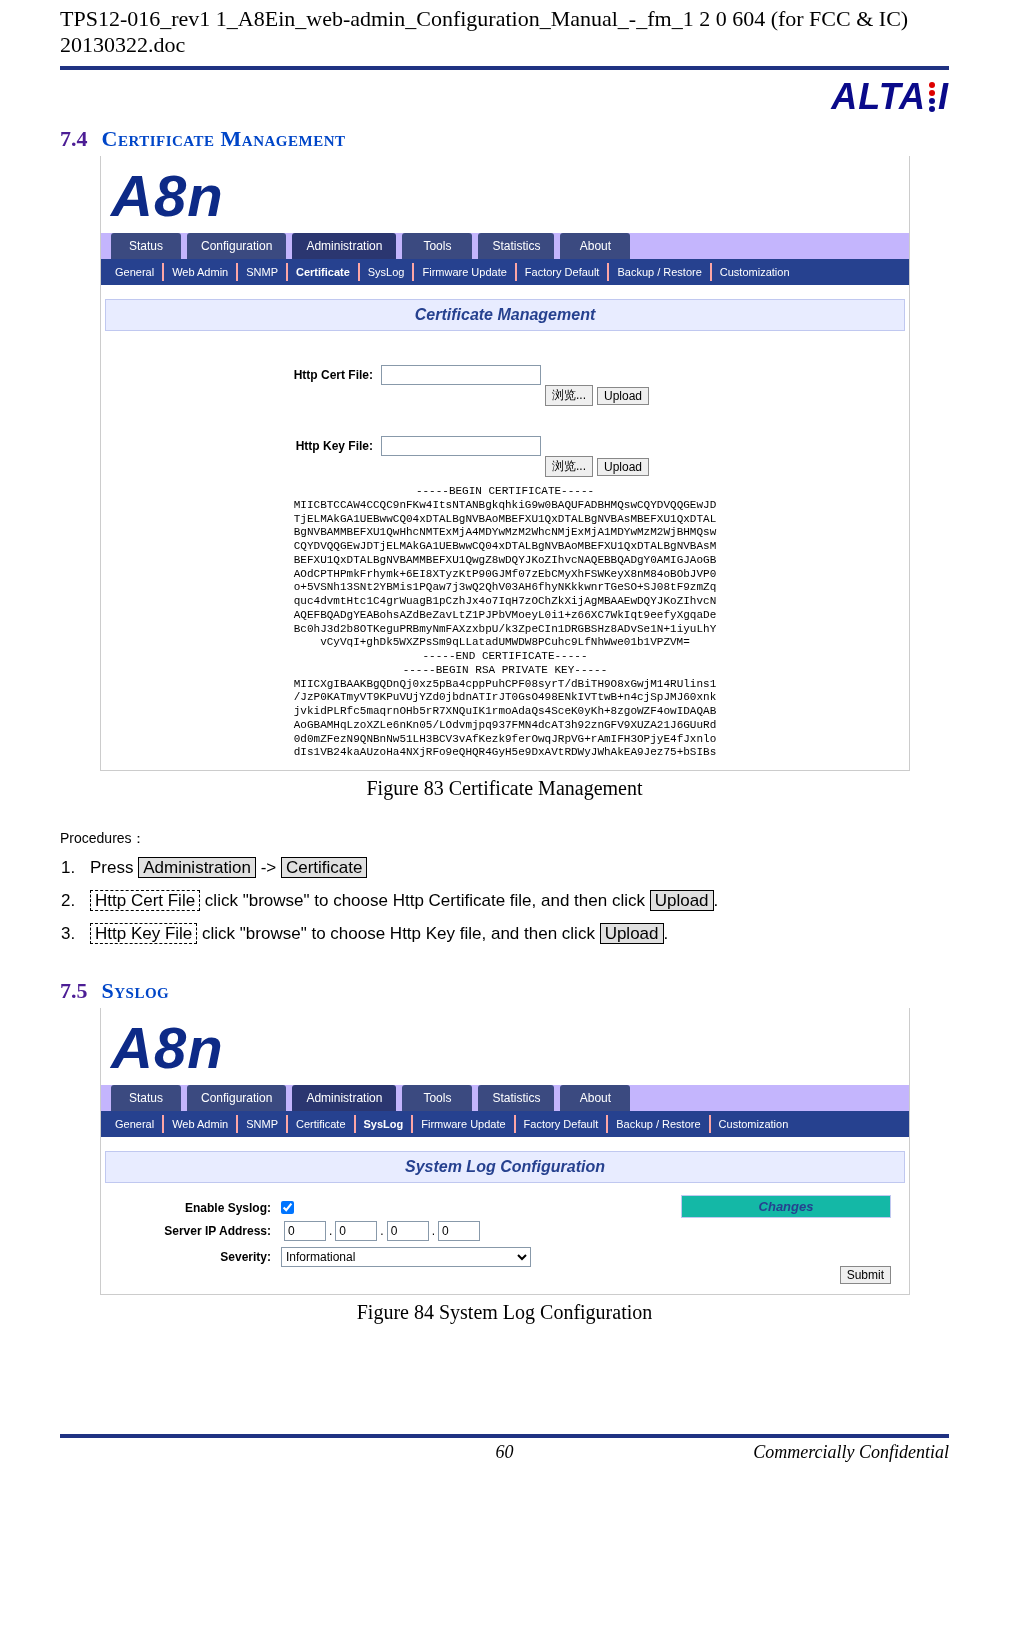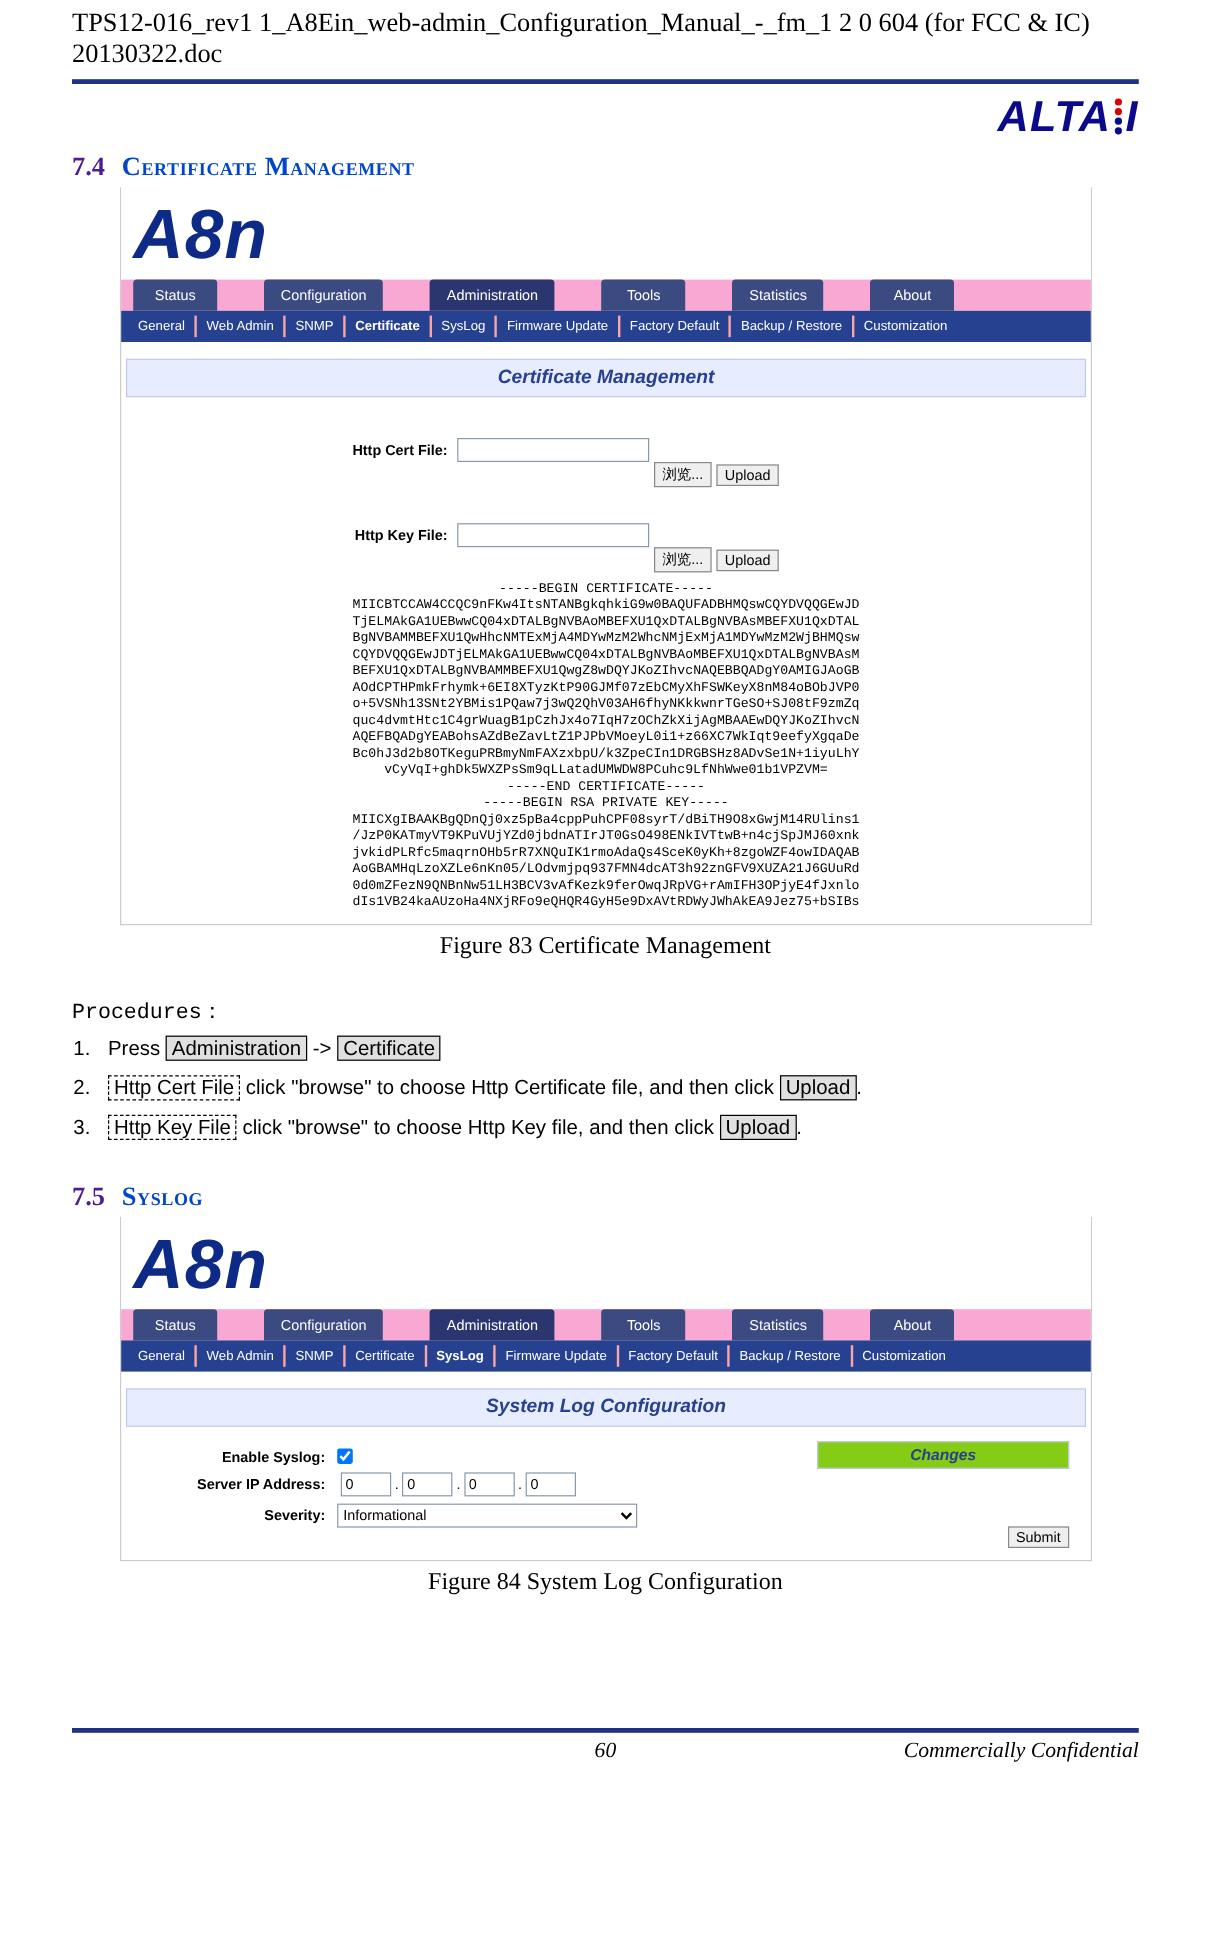--- a/index.html
+++ b/index.html
@@ -10,48 +10,48 @@
   .logo-bar { display:flex; justify-content:flex-end; padding:6px 0 4px 0; }
   .altai-logo { display:flex; align-items:center; font-family:Arial,Helvetica,sans-serif; font-weight:900; font-style:italic; font-size:36px; letter-spacing:1px; }
   .altai-logo .dots { display:flex; flex-direction:column; margin:0 2px; }
   .altai-logo .dot { width:6px; height:6px; border-radius:50%; background:#0a0a8a; margin:1px; }
   .sec-row { display:flex; align-items:baseline; gap:14px; margin-top:4px; }
   .sec-num { color:#4c1d95; font-weight:bold; font-size:22px; font-family:"Times New Roman",serif; }
   .sec-title { color:#0046c8; font-weight:bold; font-variant:small-caps; font-size:22px; letter-spacing:.5px; }
   .shot { margin:4px 0 6px 40px; width:810px; border:1px solid #ccc; border-top:none; }
   .shot-logo { background:#fff; padding:6px 10px 4px 10px; }
   .a8n { font-family:Arial,Helvetica,sans-serif; font-weight:900; font-style:italic; font-size:58px; color:#0d2a87; letter-spacing:1px; }
-  .topnav { display:flex; background:#f9a8d4; padding:0 10px;gap:33px; }
+  .topnav { display:flex; background:#c4b5fd; padding:0 10px; }
   .toptab { background:#3b4a80; color:#fff; font-family:Arial,sans-serif; font-size:12px; padding:6px 14px; margin-right:6px; border-radius:3px 3px 0 0; min-width:70px; text-align:center; }
   .toptab.active { background:#2b3670; }
   .subnav { background:#26418f; display:flex; align-items:center; padding:4px 6px; flex-wrap:nowrap; }
   .subitem { color:#fff; font-family:Arial,sans-serif; font-size:11px; padding:3px 8px; border-right:2px solid #fca5a5; white-space:nowrap; }
   .subitem:last-child { border-right:none; }
   .sub-active { font-weight:bold; }
   .panel-title { background:#e8ecff; color:#26418f; font-family:Arial,sans-serif; font-weight:bold; font-style:italic; text-align:center; padding:6px; font-size:16px; margin:14px 4px 8px 4px; border:1px solid #c0c8f0; }
   .formrow { display:flex; align-items:center; justify-content:flex-start; padding:4px 0; font-family:Arial,sans-serif; font-size:12px; }
   .formrow .lbl { width:280px; text-align:right; padding-right:8px; font-weight:bold; }
   .fileinput { width:160px; height:20px; border:1px solid #89a; background:#fff; }
   .browsebtn, .uploadbtn, .submitbtn { font-family:Arial,sans-serif; font-size:12px; padding:1px 6px; background:#efefef; border:1px solid #888; margin-left:4px;margin-top:42px; }
   .certblock { font-family:"Courier New",monospace; font-size:11px; line-height:1.25; white-space:pre; text-align:center; padding:4px 10px 10px 10px; }
   .fig-caption { text-align:center; font-size:20px; margin:6px 0 30px 0; }
-  .proc-head { font-family:Liberation Mono, monospace; font-size:18px; margin:20px 0 6px 0; }
+  .proc-head { font-family:Liberation Sans, sans-serif; font-size:14px; margin:20px 0 6px 0; }
   ol.proc { font-family:Arial,sans-serif; font-size:17px; margin:6px 0 30px 20px; }
   ol.proc li { margin:6px 0; padding-left:10px; line-height:1.6; }
   .key { border:1px solid #000; background:#e0e0e0; padding:0 4px; }
   .dashed { border:1px dashed #000; padding:0 4px; }
   .syslog-body { padding:4px 10px 10px 10px; font-family:Arial,sans-serif; font-size:12px; }
   .sl-left { width:560px; }
   .sl-right { width:210px; }
   .sl-container { display:flex; gap:10px; align-items:flex-start; }
   .sl-row { display:flex; align-items:center; margin:6px 0; }
   .sl-row .lbl { width:170px; text-align:right; font-weight:bold; padding-right:10px; }
   .ip-part { width:42px; height:20px; border:1px solid #89a; background:#fff; font-size:12px; padding:0 3px; margin:0 3px; }
   select.sev { width:250px; height:20px; border:1px solid #89a; background:#fff; font-size:12px; }
-  .changes-box { background:#84cc16; border:1px solid #c0c8f0; text-align:center; padding:3px; }
+  .changes-box { background:#14b8a6; border:1px solid #c0c8f0; text-align:center; padding:3px; }
   .changes-box span { color:#26418f; font-weight:bold; font-style:italic; font-size:13px; }
   .submit-row { text-align:right; margin-top:6px; }
   .bottom-rule { border-top:4px solid #203282; margin-top:110px; }
   .footer-row { display:flex; justify-content:space-between; font-style:italic; font-size:18px; padding:4px 0 10px 0; }
   .footer-row .pg { flex:1; text-align:center; }
   .footer-row .conf { flex:1; text-align:right; }
   .footer-row .sp { flex:1; }
 </style>
 </head>
 <body>

